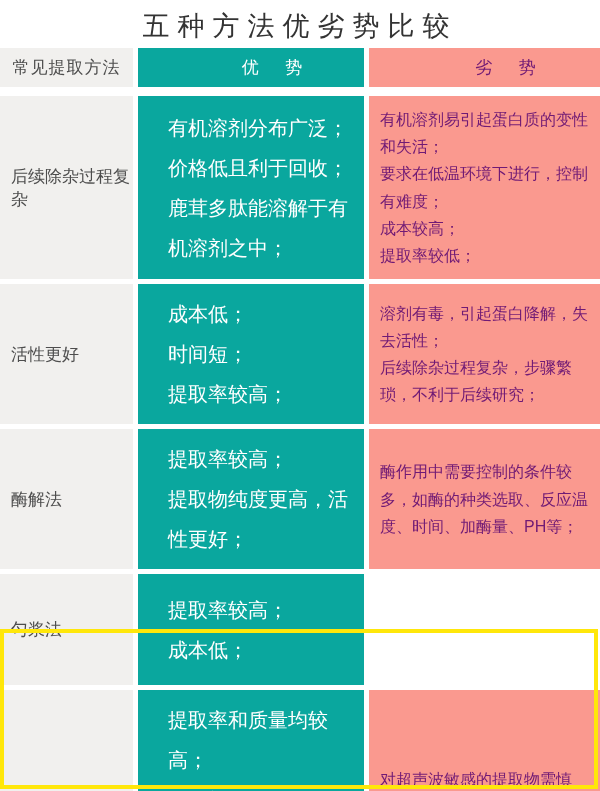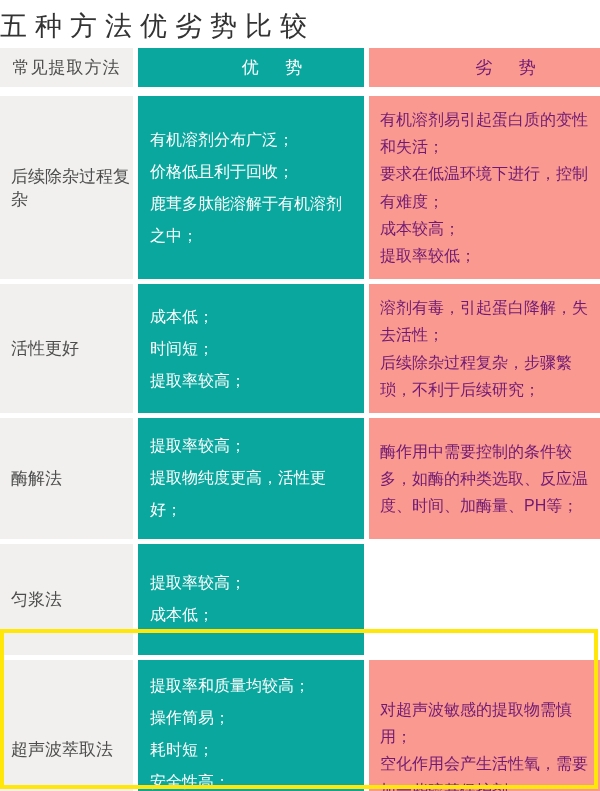--- a/index.html
+++ b/index.html
@@ -12,21 +12,21 @@
     position: relative;
     width: 600px;
     height: 791px;
     background: #ffffff;
     overflow: hidden;
   }
   .title {
     margin: 0;
     padding: 9px 0 5px 0;
     height: 34px;
-    text-align: left;
+    text-align: center;
     font-size: 27px;
     font-weight: 500;
     color: #333333;
     letter-spacing: 8px;
     line-height: 34px;
   }
   .table {
     width: 600px;
   }
   .row {
@@ -42,25 +42,25 @@
     background: #f1f0ee;
     color: #4d4d4d;
     font-size: 17px;
     display: flex;
     align-items: center;
     padding-left: 11px;
   }
   .adv-cell {
     background: #0aa79e;
     color: #ffffff;
-    font-size: 16px;
+    font-size: 20px;
     line-height: 2.0;
     display: flex;
     align-items: center;
-    padding: 10px 12px 10px 12px;
+    padding: 10px 12px 10px 30px;
     white-space: pre-line;
   }
   .dis-cell {
     background: #fa998f;
     color: #701a75;
     font-size: 16px;
     line-height: 1.7;
     display: flex;
     align-items: center;
     padding: 10px 10px 10px 11px;

